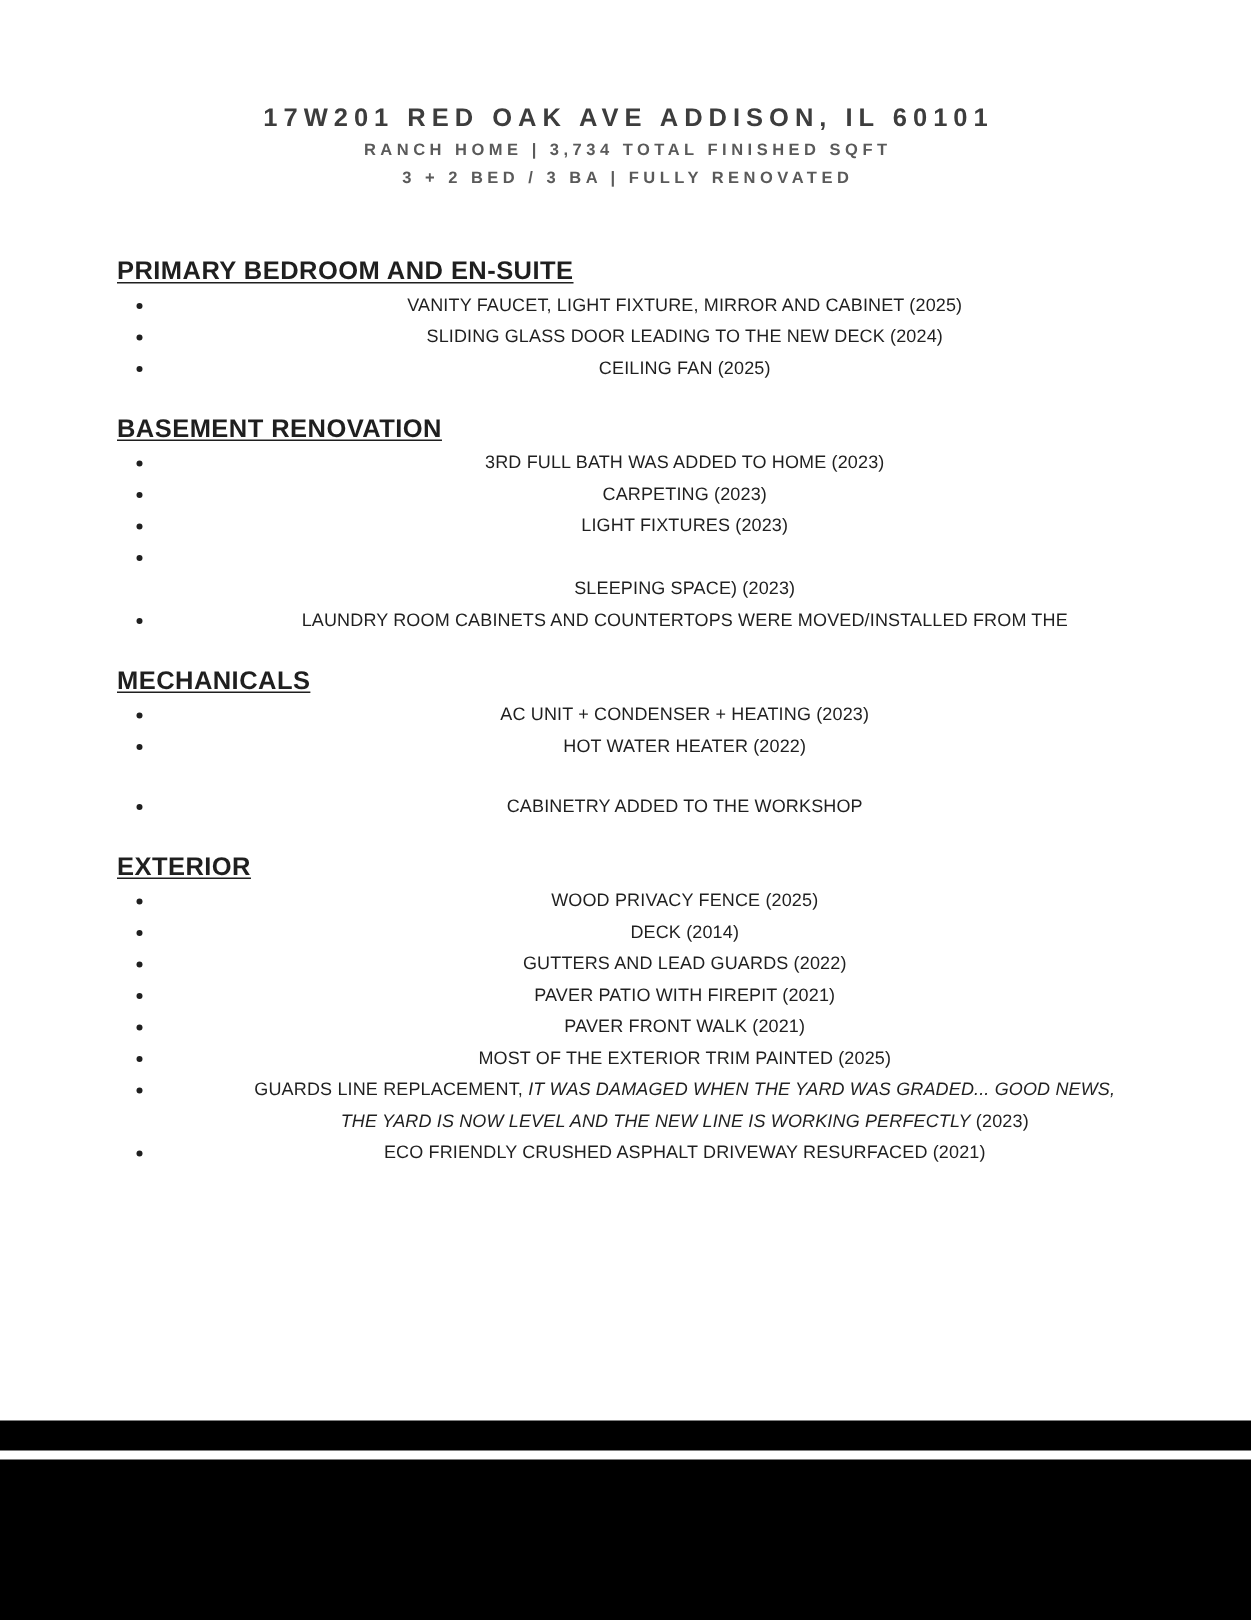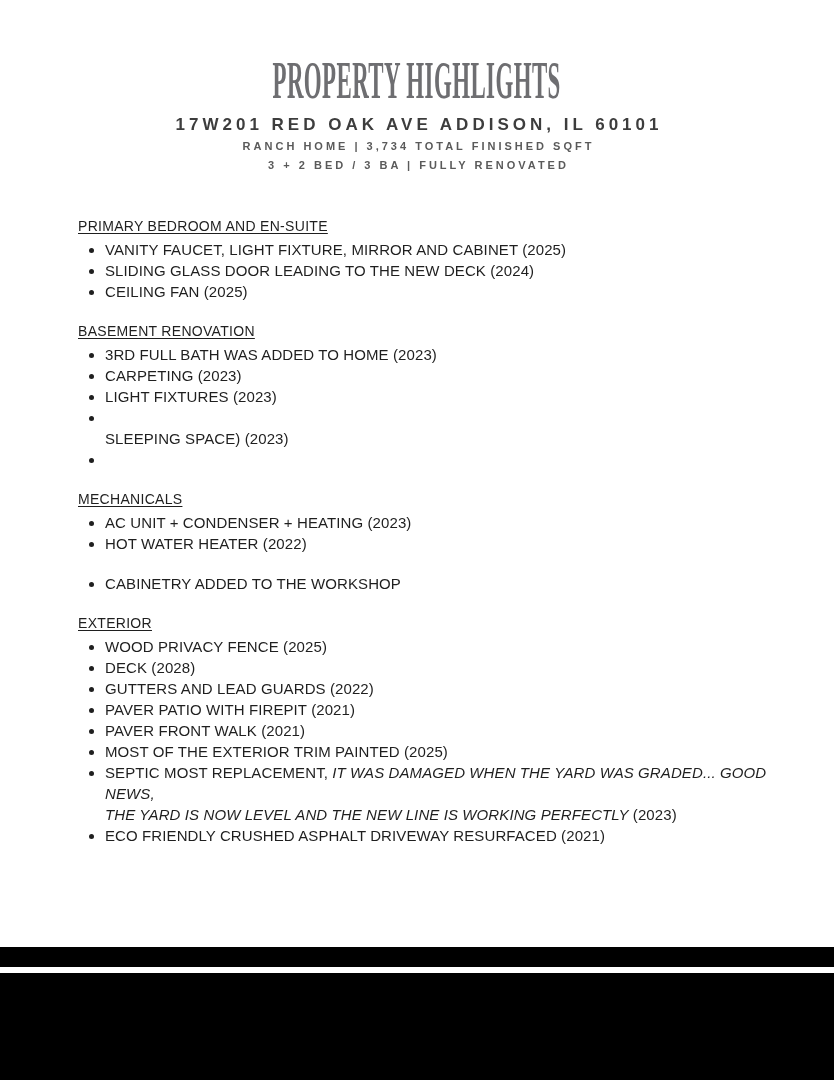--- a/index.html
+++ b/index.html
@@ -45,57 +45,55 @@
     font-size:11px;
     font-weight:600;
     letter-spacing:3px;
     text-indent:3px;
     color:var(--subtitle);
     line-height:15px;
   }
   .content{margin:43px 26px 0 78px;}
   .section{margin-bottom:19px;}
   .section-heading{
-    font-size:14px;
-    font-weight:400;
+    font-size:17px;
+    font-weight:700;
     text-decoration:underline;
     text-underline-offset:2px;
     color:var(--body);
     letter-spacing:0.3px;
     line-height:21px;
   }
   ul.bullets{
     margin:2px 0 0 0;
     padding:0 0 0 27px;
     list-style:disc outside;
   }
   ul.bullets li{
-    font-size:15px;
+    font-size:12px;
     line-height:21px;
     color:var(--body);
     letter-spacing:0.1px;
+    text-align:center;
   }
   .it{font-style:italic;}
   .footer-stripe{
     position:absolute;left:0;top:947px;width:100%;height:20px;
     background:var(--footer);
   }
   .footer-block{
     position:absolute;left:0;top:973px;width:100%;height:107px;
     background:var(--footer);
   }
 </style>
 </head>
 <body>
 
 <div class="page">
   <header class="header">
-    <div class="title-row">
-      <span class="title">PROPERTY HIGHLIGHTS</span>
-    </div>
     <div class="address">17W201 RED OAK AVE ADDISON, IL 60101</div>
     <div class="sub">RANCH HOME | 3,734 TOTAL FINISHED SQFT</div>
     <div class="sub">3 + 2 BED / 3 BA | FULLY RENOVATED</div>
   </header>
 
   <main class="content">
       <section class="section">
         <div class="section-heading">PRIMARY BEDROOM AND EN-SUITE</div>
         <ul class="bullets">
           <li><span>VANITY FAUCET, LIGHT FIXTURE, MIRROR AND CABINET (2025)</span></li>
@@ -103,45 +101,45 @@
           <li><span>CEILING FAN (2025)</span></li>
         </ul>
       </section>
       <section class="section">
         <div class="section-heading">BASEMENT RENOVATION</div>
         <ul class="bullets">
           <li><span>3RD FULL BATH WAS ADDED TO HOME (2023)</span></li>
           <li><span>CARPETING (2023)</span></li>
           <li><span>LIGHT FIXTURES (2023)</span></li>
           <li><br><span>SLEEPING SPACE) (2023)</span></li>
-          <li><br></li>
+          <li><span>LAUNDRY ROOM CABINETS AND COUNTERTOPS WERE MOVED/INSTALLED FROM THE</span><br></li>
         </ul>
       </section>
       <section class="section">
         <div class="section-heading">MECHANICALS</div>
         <ul class="bullets">
           <li><span>AC UNIT + CONDENSER + HEATING (2023)</span></li>
           <li><span>HOT WATER HEATER (2022)</span></li>
         </ul>
       </section>
       <section class="section">
         <ul class="bullets">
           <li><span>CABINETRY ADDED TO THE WORKSHOP</span></li>
         </ul>
       </section>
       <section class="section">
         <div class="section-heading">EXTERIOR</div>
         <ul class="bullets">
           <li><span>WOOD PRIVACY FENCE (2025)</span></li>
-          <li><span>DECK (2028)</span></li>
+          <li><span>DECK (2014)</span></li>
           <li><span>GUTTERS AND LEAD GUARDS (2022)</span></li>
           <li><span>PAVER PATIO WITH FIREPIT (2021)</span></li>
           <li><span>PAVER FRONT WALK (2021)</span></li>
           <li><span>MOST OF THE EXTERIOR TRIM PAINTED (2025)</span></li>
-          <li><span>SEPTIC MOST REPLACEMENT, </span><span class="it">IT WAS DAMAGED WHEN THE YARD WAS GRADED... GOOD NEWS,</span><br><span class="it">THE YARD IS NOW LEVEL AND THE NEW LINE IS WORKING PERFECTLY</span><span> (2023)</span></li>
+          <li><span>GUARDS LINE REPLACEMENT, </span><span class="it">IT WAS DAMAGED WHEN THE YARD WAS GRADED... GOOD NEWS,</span><br><span class="it">THE YARD IS NOW LEVEL AND THE NEW LINE IS WORKING PERFECTLY</span><span> (2023)</span></li>
           <li><span>ECO FRIENDLY CRUSHED ASPHALT DRIVEWAY RESURFACED (2021)</span></li>
         </ul>
       </section>
     </main>
 
   <div class="footer-stripe"></div>
   <div class="footer-block"></div>
 </div>
 
 </body></html>

